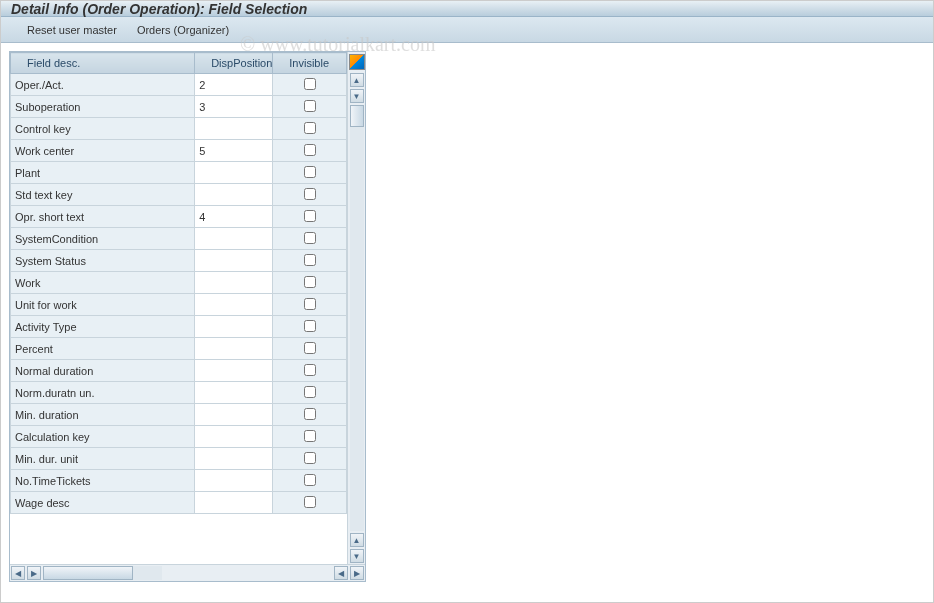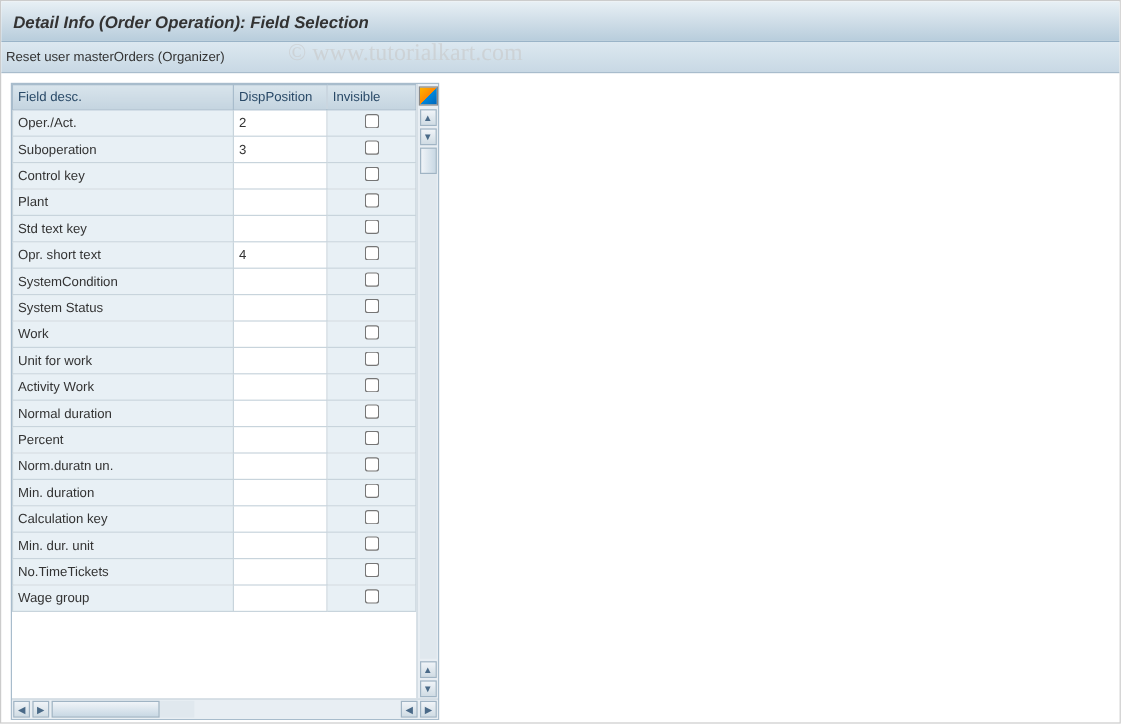--- a/index.html
+++ b/index.html
@@ -9,37 +9,38 @@
       background: #fff;
       width: 934px;
       height: 603px;
       overflow: hidden;
       border: 1px solid #ccc;
     }
     .titlebar {
       background: linear-gradient(to bottom, #e8f0f5 0%, #d0dee8 50%, #b8cddc 100%);
       border-bottom: 1px solid #9ab4c8;
       padding: 6px 10px;
-      height: 34px;
+      height: 16px;
       display: flex;
       align-items: center;
     }
     .titlebar-text {
       font-weight: bold;
       font-style: italic;
       font-size: 14px;
       color: #333;
     }
     .toolbar {
       background: linear-gradient(to bottom, #dce8f0 0%, #c8d8e4 100%);
       border-bottom: 1px solid #a8bccc;
-      padding: 4px 4px;
+      padding: 4px 26px;
       height: 26px;
       display: flex;
       align-items: center;
+      gap: 20px;
     }
     .toolbar-item {
       color: #333;
       cursor: pointer;
       font-size: 11px;
     }
     .content {
       padding: 8px;
       display: flex;
       height: calc(100% - 54px);
@@ -62,21 +63,21 @@
       overflow: hidden;
     }
     table {
       border-collapse: collapse;
       width: 100%;
       table-layout: fixed;
     }
     th {
       background: linear-gradient(to bottom, #d8e4ec 0%, #c4d4e0 100%);
       border: 1px solid #a8bccc;
-      padding: 3px 4px;
+      padding: 3px 16px;
       text-align: left;
       font-weight: normal;
       height: 21px;
       color: #2a4a68;
       font-size: 11px;
       overflow: hidden;
       white-space: nowrap;
     }
     td {
       border: 1px solid #c8d4dc;
@@ -236,20 +237,25 @@
                 <td class="desc-cell col-desc">Suboperation</td>
                 <td class="col-pos">3</td>
                 <td class="checkbox-cell col-inv"><input type="checkbox" style=""></td>
               </tr>
               <tr>
                 <td class="desc-cell col-desc">Control key</td>
                 <td class="col-pos"></td>
                 <td class="checkbox-cell col-inv"><input type="checkbox" style=""></td>
               </tr>
               <tr>
+                <td class="desc-cell col-desc">Work center</td>
+                <td class="col-pos">5</td>
+                <td class="checkbox-cell col-inv"><input type="checkbox" style=""></td>
+              </tr>
+              <tr>
                 <td class="desc-cell col-desc">Plant</td>
                 <td class="col-pos"></td>
                 <td class="checkbox-cell col-inv"><input type="checkbox" style=""></td>
               </tr>
               <tr>
                 <td class="desc-cell col-desc">Std text key</td>
                 <td class="col-pos"></td>
                 <td class="checkbox-cell col-inv"><input type="checkbox" style=""></td>
               </tr>
               <tr>
@@ -271,35 +277,35 @@
                 <td class="desc-cell col-desc">Work</td>
                 <td class="col-pos"></td>
                 <td class="checkbox-cell col-inv"><input type="checkbox" style=""></td>
               </tr>
               <tr>
                 <td class="desc-cell col-desc">Unit for work</td>
                 <td class="col-pos"></td>
                 <td class="checkbox-cell col-inv"><input type="checkbox" style=""></td>
               </tr>
               <tr>
-                <td class="desc-cell col-desc">Activity Work</td>
+                <td class="desc-cell col-desc">Activity Type</td>
+                <td class="col-pos"></td>
+                <td class="checkbox-cell col-inv"><input type="checkbox" style=""></td>
+              </tr>
+              <tr>
+                <td class="desc-cell col-desc">Percent</td>
                 <td class="col-pos"></td>
                 <td class="checkbox-cell col-inv"><input type="checkbox" style=""></td>
               </tr>
               <tr>
                 <td class="desc-cell col-desc">Normal duration</td>
                 <td class="col-pos"></td>
                 <td class="checkbox-cell col-inv"><input type="checkbox" style=""></td>
               </tr>
               <tr>
-                <td class="desc-cell col-desc">Percent</td>
-                <td class="col-pos"></td>
-                <td class="checkbox-cell col-inv"><input type="checkbox" style=""></td>
-              </tr>
-              <tr>
                 <td class="desc-cell col-desc">Norm.duratn un.</td>
                 <td class="col-pos"></td>
                 <td class="checkbox-cell col-inv"><input type="checkbox" style=""></td>
               </tr>
               <tr>
                 <td class="desc-cell col-desc">Min. duration</td>
                 <td class="col-pos"></td>
                 <td class="checkbox-cell col-inv"><input type="checkbox" style=""></td>
               </tr>
               <tr>
@@ -311,21 +317,21 @@
                 <td class="desc-cell col-desc">Min. dur. unit</td>
                 <td class="col-pos"></td>
                 <td class="checkbox-cell col-inv"><input type="checkbox" style=""></td>
               </tr>
               <tr>
                 <td class="desc-cell col-desc">No.TimeTickets</td>
                 <td class="col-pos"></td>
                 <td class="checkbox-cell col-inv"><input type="checkbox" style=""></td>
               </tr>
               <tr>
-                <td class="desc-cell col-desc">Wage group</td>
+                <td class="desc-cell col-desc">Wage desc</td>
                 <td class="col-pos"></td>
                 <td class="checkbox-cell col-inv"><input type="checkbox" style=""></td>
               </tr>
             </tbody>
         </table>
       </div>
       <div class="vscroll-area">
         <div class="config-icon"></div>
         <div class="scroll-btn">▲</div>
         <div class="scroll-btn">▼</div>

